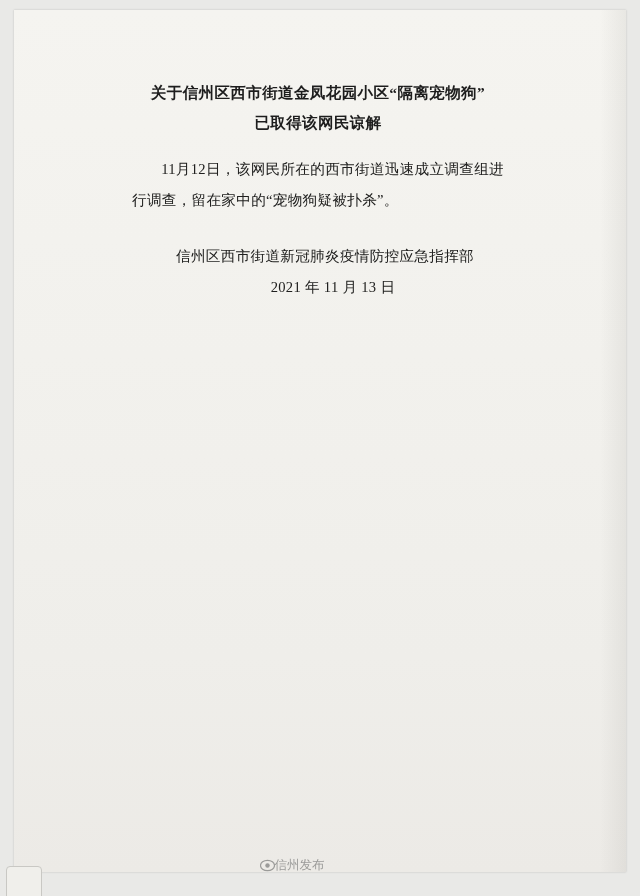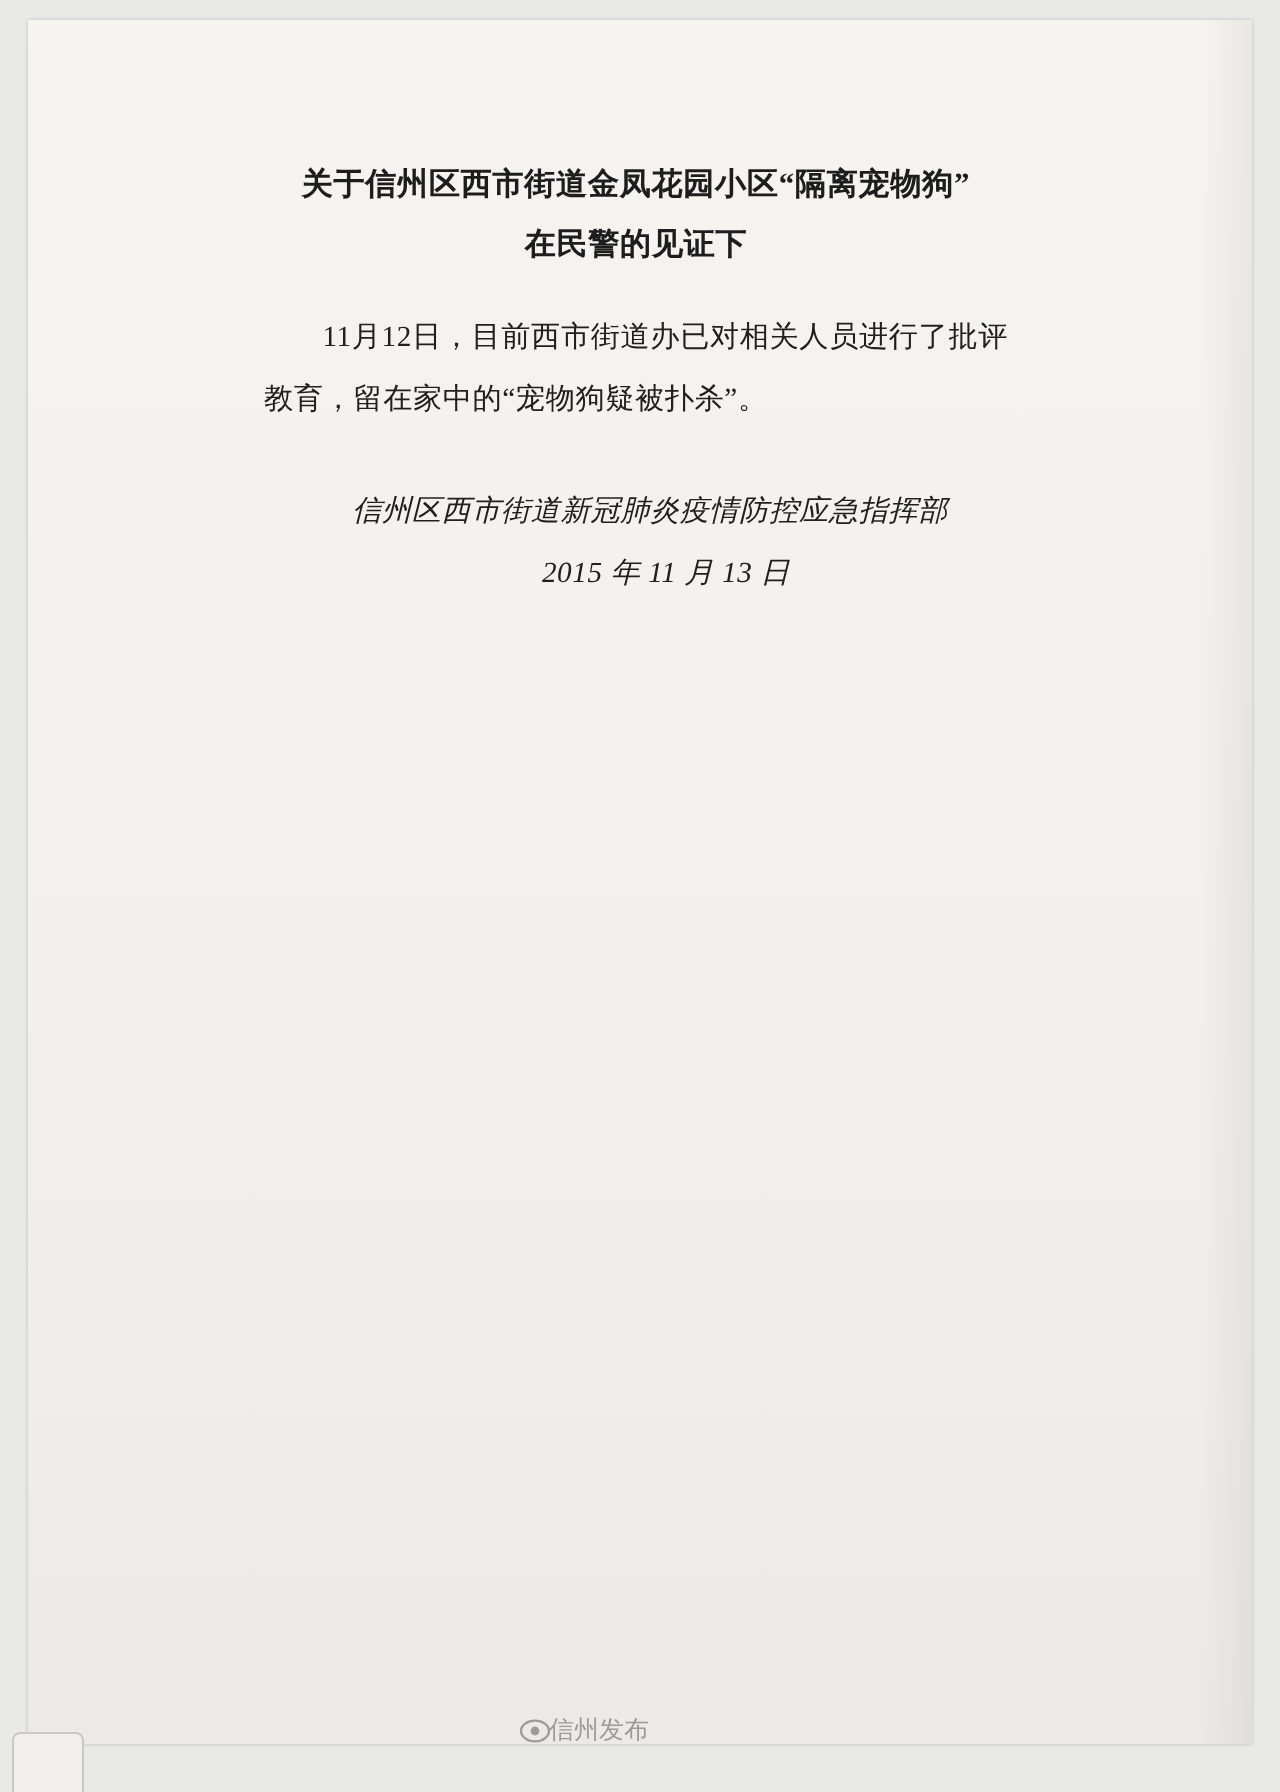--- a/index.html
+++ b/index.html
@@ -68,21 +68,20 @@
   }
   .para.p2 {
     margin-top: 2px;
   }
   .signature {
     margin-top: 26px;
     font-size: 14.6px;
     line-height: 31px;
     color: #20201f;
     letter-spacing: 0.3px;
-    font-style: italic;
   }
   .sig-org {
     text-align: center;
     padding-left: 14px;
   }
   .sig-date {
     text-align: center;
     padding-left: 30px;
   }
   
@@ -122,29 +121,29 @@
 <body>
 
 <div class="page">
 
   <div class="sheet">
 
     <div class="doc-body">
 
       <div class="title">
         <span>关于信州区西市街道金凤花园小区“隔离宠物狗”</span>
-        <span class="line2">在民警的见证下</span>
+        <span class="line2">已取得该网民谅解</span>
       </div>
 
-      <p class="para p1">11月12日，目前西市街道办已对相关人员进行了批评教育，留在家中的“宠物狗疑被扑杀”。</p>
+      <p class="para p1">11月12日，该网民所在的西市街道迅速成立调查组进行调查，留在家中的“宠物狗疑被扑杀”。</p>
 
 
       <div class="signature">
         <div class="sig-org">信州区西市街道新冠肺炎疫情防控应急指挥部</div>
-        <div class="sig-date">2015 年 11 月 13 日</div>
+        <div class="sig-date">2021 年 11 月 13 日</div>
       </div>
 
     </div>
 
   </div>
 
   <div class="credit">
     <span class="weibo-eye">
       <svg width="15" height="13" viewBox="0 0 15 13" aria-hidden="true">
         <ellipse cx="7.5" cy="6.5" rx="7" ry="5.2" fill="none" stroke="#9b9b99" stroke-width="1.2"></ellipse>

